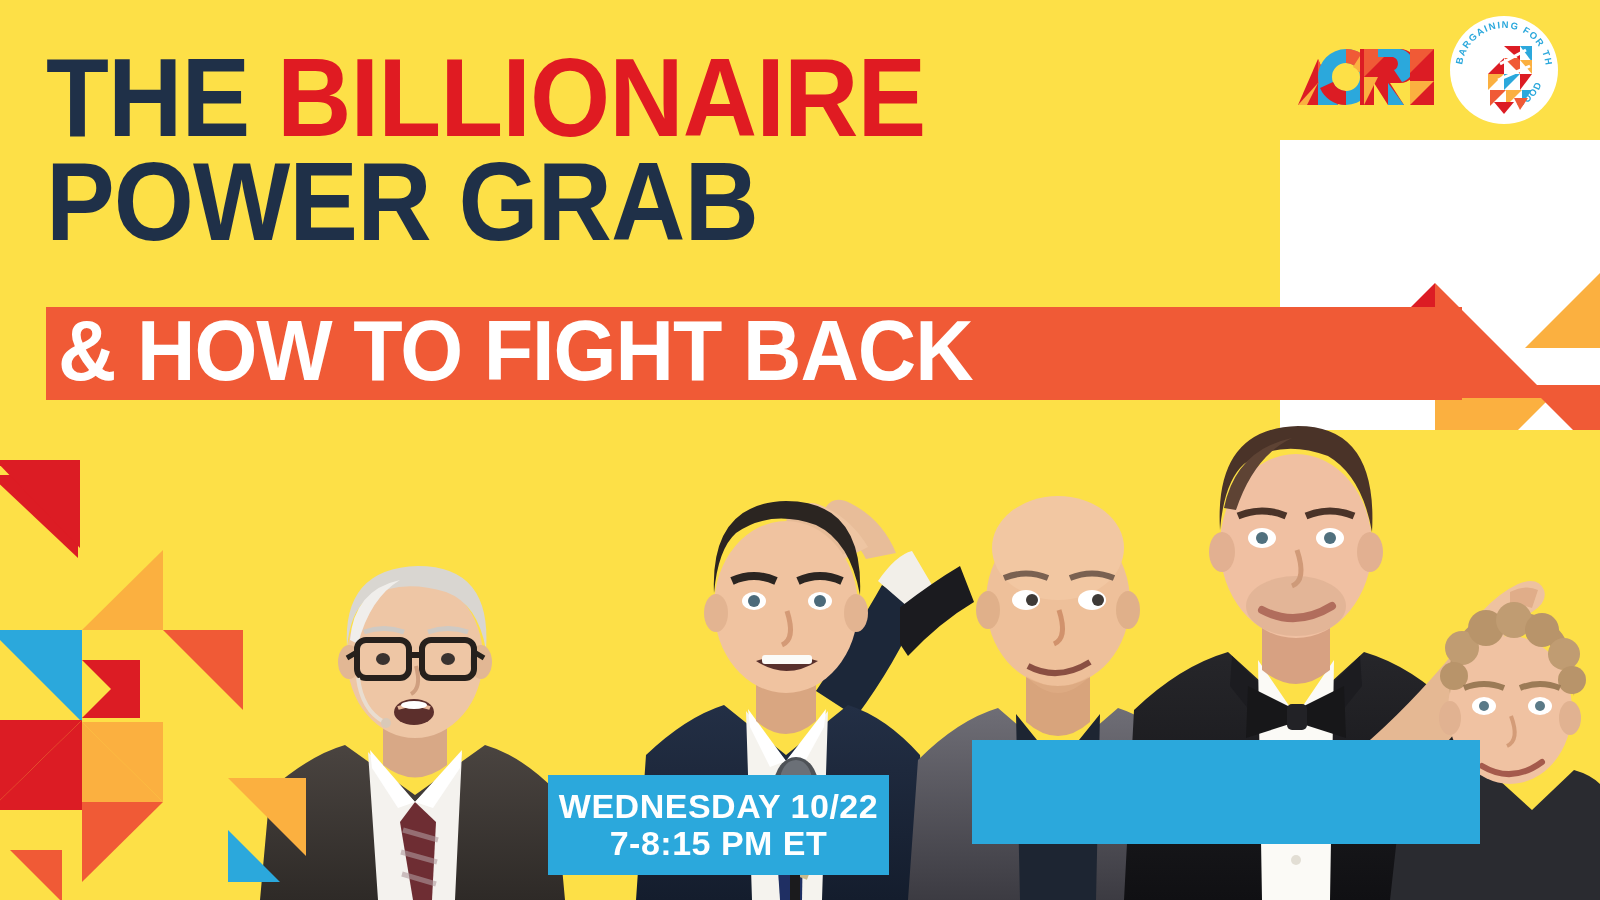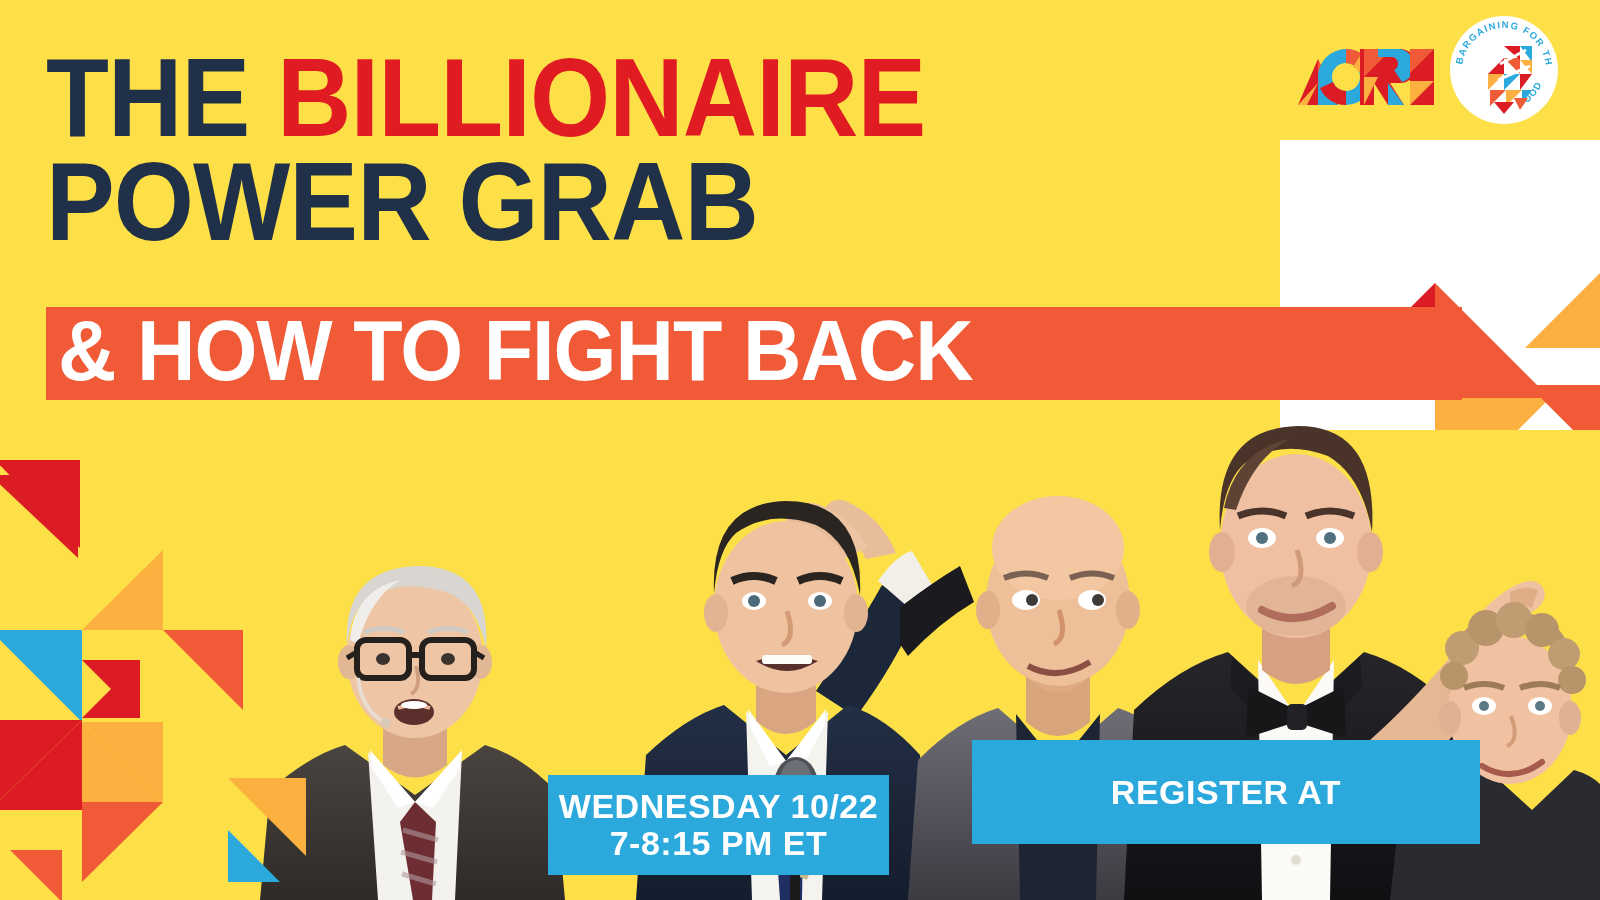--- a/index.html
+++ b/index.html
@@ -414,21 +414,20 @@
     </svg>
 
   </div>
 
   <div id="box-date" class="infobox">
     <div class="ib-l1">WEDNESDAY 10/22</div>
     <div class="ib-l2">7-8:15 PM ET</div>
   </div>
 
   <div id="box-register" class="infobox">
-    <div class="ib-l1">REGISTER AT</div>
   </div>
 
   <div id="logo-zone">
 
     <svg id="acre-logo" width="158" height="82" viewBox="0 0 158 82">
 
       <polygon points="22,76 42,30 62,76" fill="#DC1C24"></polygon>
       <polygon points="42,30 62,76 42,76" fill="#F05A36"></polygon>
       <polygon points="22,76 42,54 42,76" fill="#FBB040"></polygon>
       <polygon points="42,54 62,76 42,76" fill="#2BA8DC"></polygon>

